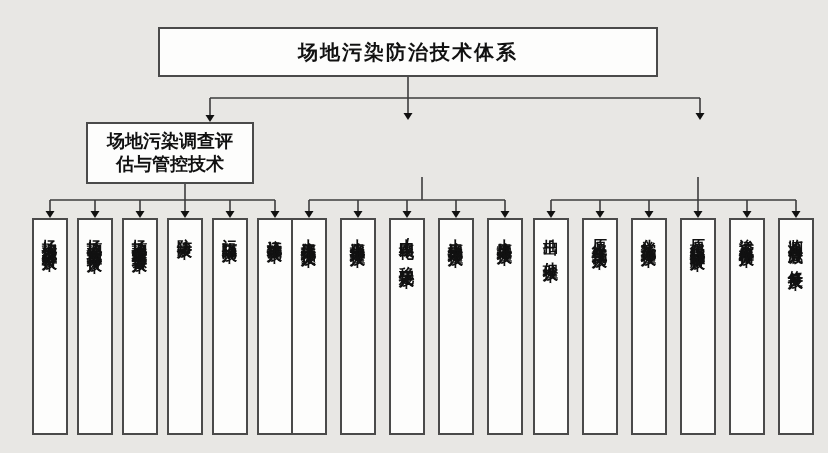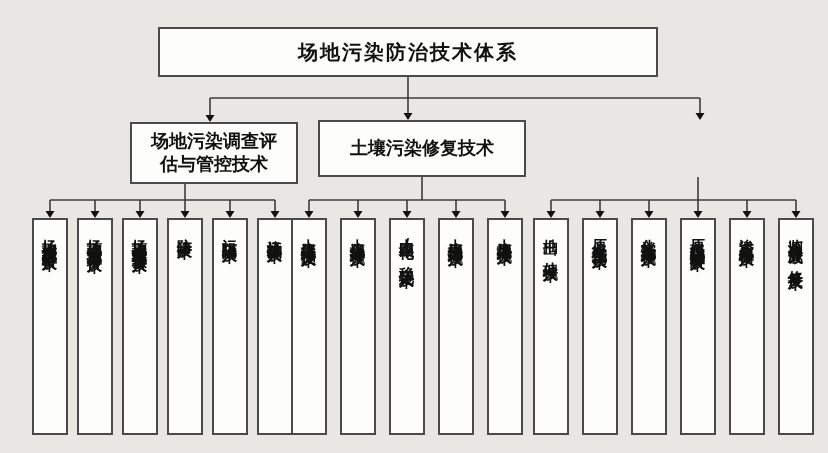--- a/index.html
+++ b/index.html
@@ -29,21 +29,21 @@
     display: flex;
     align-items: center;
     justify-content: center;
     text-align: center;
   }
   .root {
     left: 158px; top: 27px; width: 500px; height: 50px;
     font-size: 20px; font-weight: bold; letter-spacing: 2px;
   }
   .branch { font-weight: bold; line-height: 1.3; }
-  .b1 { left: 86px;  top: 122px; width: 168px; height: 62px; font-size: 18px; padding: 0 12px; margin-left: 44px; }
+  .b1 { left: 86px;  top: 122px; width: 168px; height: 62px; font-size: 18px; padding: 0 12px; }
   .b2 { left: 318px; top: 120px; width: 208px; height: 57px; font-size: 18px; }
   .b3 { left: 541px; top: 120px; width: 272px; height: 57px; font-size: 18px; }
   .leaf {
     top: 218px; height: 217px; width: 36px;
     align-items: flex-start;
     padding-top: 7px;
     border-width: 2px;
   }
   .vtext {
     writing-mode: vertical-rl;
@@ -111,23 +111,20 @@
       <polygon points="791.5,211 800.5,211 796,218"></polygon>
     </svg>
 
   <div class="box root">
     <span>场地污染防治技术体系</span>
   </div>
 
   <div class="box branch b1">
     <span>场地污染调查评估与管控技术</span>
   </div>
-  <div class="box branch b2">
-    <span>土壤污染修复技术</span>
-  </div>
 
   <div class="box leaf" style="left:32px">
       <span class="vtext">场地污染机理分析技术</span>
     </div>
   <div class="box leaf" style="left:77px">
       <span class="vtext">场地环境调查与评价技术</span>
     </div>
   <div class="box leaf" style="left:122px">
       <span class="vtext">场地环境管理与预警技术</span>
     </div>

